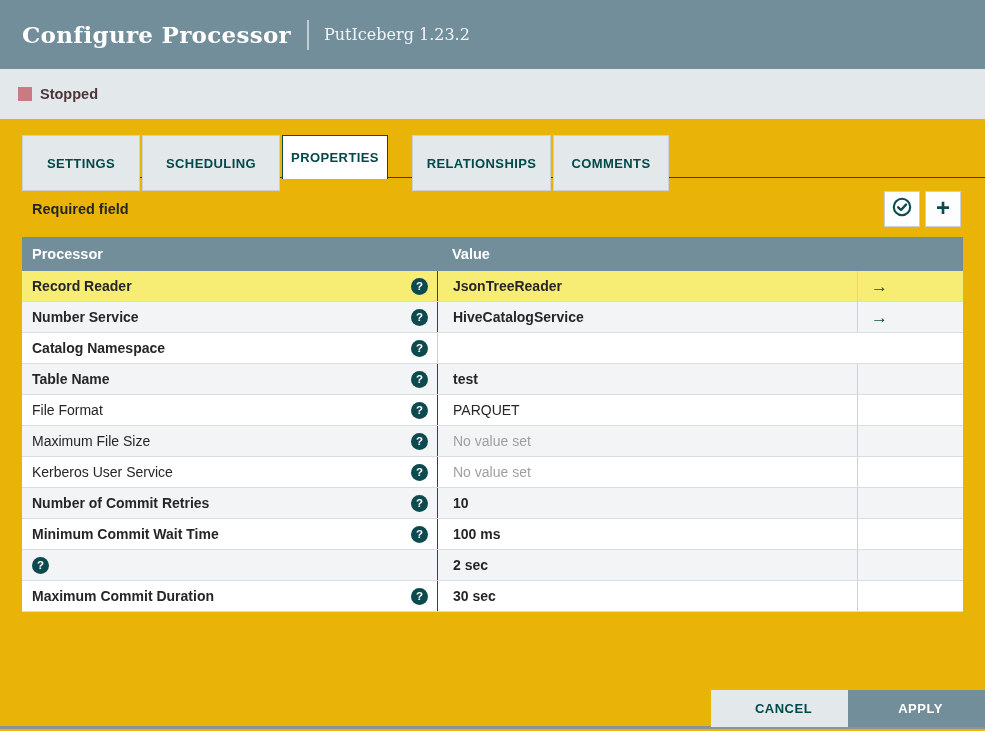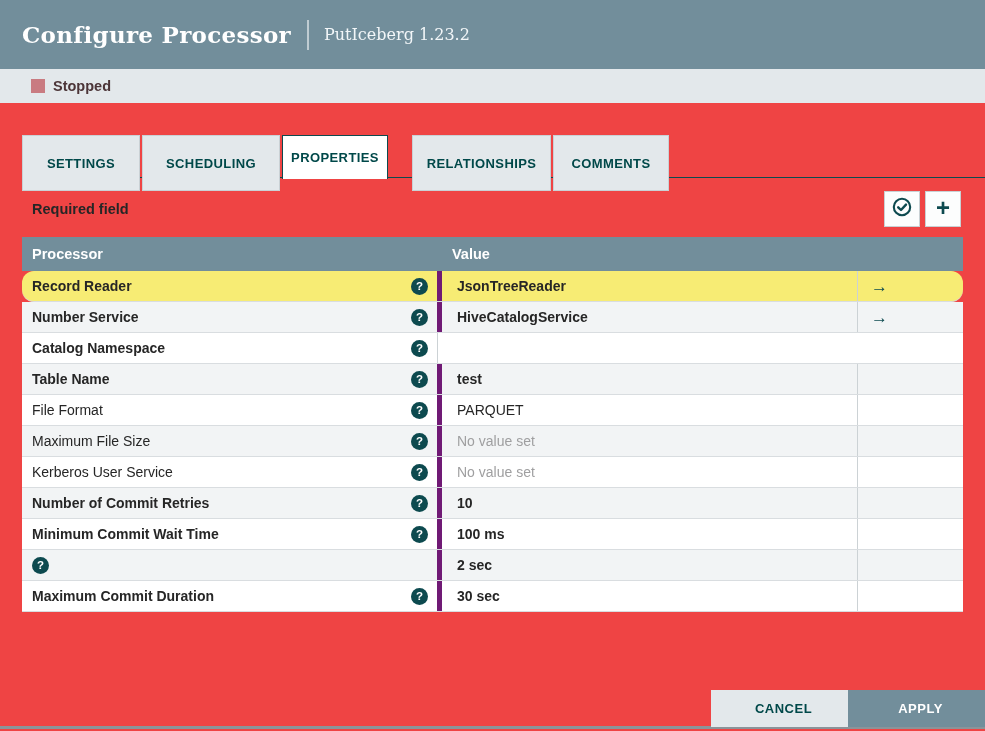--- a/index.html
+++ b/index.html
@@ -1,29 +1,29 @@
 <!DOCTYPE html>
 <html><head>
 <meta charset="utf-8">
 <style>
   * { margin:0; padding:0; box-sizing:border-box; }
   html,body { background:#fff; }
   body { font-family:"Liberation Sans", sans-serif; }
-  .dialog { position:relative; width:985px; height:731px; background:#ef4444; overflow:hidden; }
+  .dialog { position:relative; width:985px; height:731px; background:#eab308; overflow:hidden; }
 
   
   .hdr { position:absolute; top:0; left:0; right:0; height:69px; background:#728e9b;
          display:flex; align-items:center; padding-left:22px; }
   .hdr-title { font-family:"DejaVu Serif", serif; font-weight:bold; font-size:23px; color:#ffffff; letter-spacing:.3px; }
   .hdr-divider { width:2px; height:30px; background:rgba(255,255,255,.55); margin:0 15px 0 16px; }
   .hdr-sub { font-family:"DejaVu Serif", serif; font-size:16px; color:#f2f6f8; }
 
   
-  .status { position:absolute; top:69px; left:0; right:0; height:34px; background:#e3e8eb;
-            display:flex; align-items:center; padding-left:31px; }
+  .status { position:absolute; top:69px; left:0; right:0; height:50px; background:#e3e8eb;
+            display:flex; align-items:center; padding-left:18px; }
   .stopped-sq { width:14px; height:14px; background:#c97b81; }
   .status-label { margin-left:8px; font-size:14.5px; font-weight:bold; color:#4c3538; }
 
   
   .tabs { position:absolute; top:135px; left:22px; right:0; height:43px; }
   .tab-underline { position:absolute; left:0; right:0; top:41.5px; height:1.5px; background:#0d4a4f; }
   .tab { position:absolute; top:0; height:56px; background:#e3e8eb; border:1px solid #c9d1d5;
          display:flex; align-items:center; justify-content:center;
          font-size:13px; font-weight:bold; color:#004849; letter-spacing:.4px; cursor:pointer; }
   .tab.active { background:#ffffff; border:1.5px solid #0d4a4f; border-bottom:none; height:43.5px; z-index:2; }
@@ -41,25 +41,25 @@
   .btn-add { left:925px; }
   .plus-glyph { font-size:24px; font-weight:bold; color:#0d4a4f; line-height:1; margin-top:-2px; }
 
   
   .ptable { position:absolute; top:237px; left:22px; width:941px; }
   .thead { display:flex; height:34px; background:#728e9b; color:#ffffff; font-weight:bold; font-size:14.5px; align-items:center; }
   .th-prop { width:415px; padding-left:10px; }
   .th-val  { width:420px; padding-left:15px; }
   .row { display:flex; height:31px; border-bottom:1px solid #d9dde0; background:#ffffff; font-size:14px; color:#262626; }
   .row.alt { background:#f2f4f5; }
-  .row.selected { background:#f7ec74;border-radius:12px; }
+  .row.selected { background:#f7ec74; }
   .cell-prop { width:415px; display:flex; align-items:center; justify-content:space-between;
                padding:0 9px 0 10px; cursor:pointer; }
   .cell-val  { width:420px; display:flex; align-items:center; padding-left:15px;
-               border-left:5px solid #701a75; cursor:pointer; }
+               border-left:1px solid #701a75; cursor:pointer; }
   .cell-goto { width:106px; display:flex; align-items:center; padding-left:13px;
                border-left:1px solid #ccd2d5; }
   .bold { font-weight:bold; }
   .unset { color:#9f9fa0; }
   .help-icon { width:17px; height:17px; border-radius:50%; background:#0d4a4f; color:#ffffff;
                font-size:11.5px; font-weight:bold; display:flex; align-items:center; justify-content:center;
                flex:none; cursor:default; }
   .goto-arrow { color:#0d4a4f; font-size:17px; font-weight:bold; cursor:pointer; line-height:1; }
 
   

